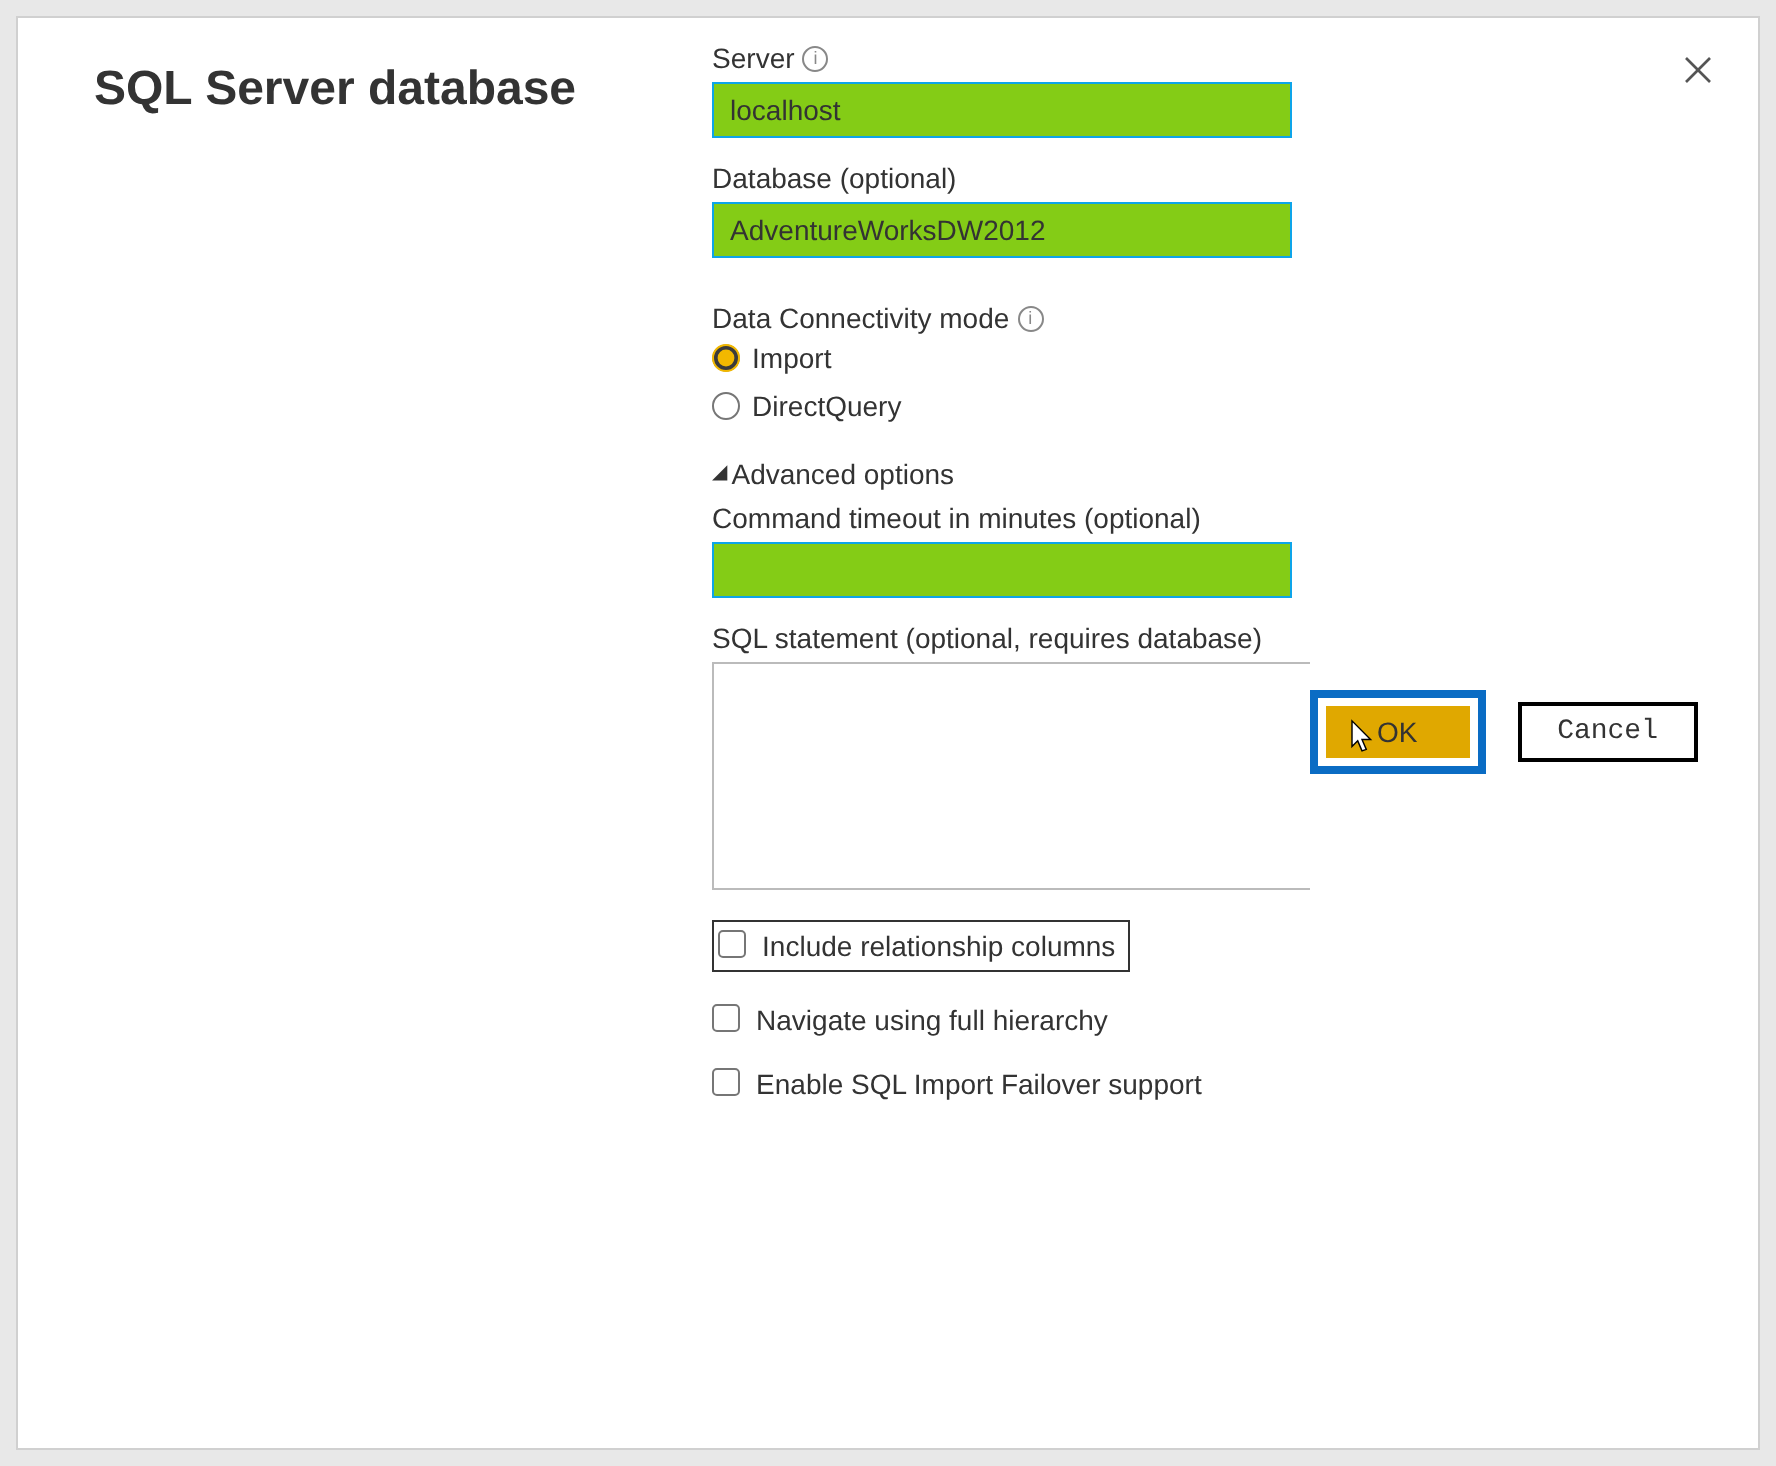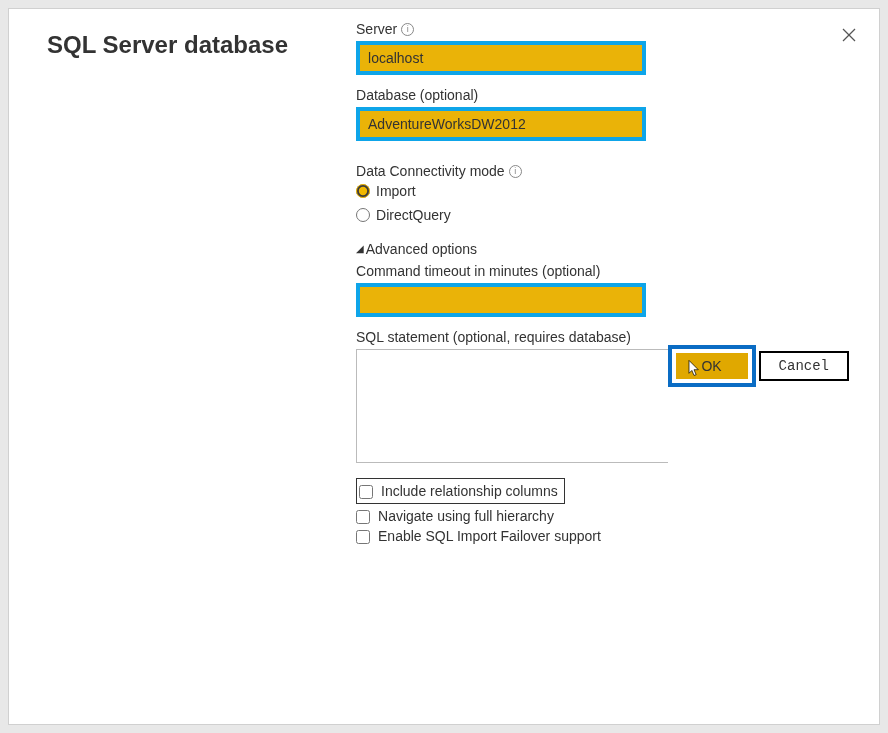--- a/index.html
+++ b/index.html
@@ -75,25 +75,25 @@
       height: 13px;
       border: 1px solid #888;
       border-radius: 50%;
       font-size: 9px;
       color: #888;
       line-height: 1;
     }
     .text-input {
       width: 290px;
       padding: 5px 8px;
-      border: 4px solid #0ea5e9;
+      border: 1px solid #0ea5e9;
       font-size: 14px;
       font-family: inherit;
       color: #333;
-      background: #eab308;
+      background: #84cc16;
     }
     .radio-group {
       margin-top: 0;
     }
     .radio-row {
       display: flex;
       align-items: center;
       gap: 6px;
       margin-bottom: 8px;
     }
@@ -125,23 +125,23 @@
       height: 114px;
       border: 1px solid #bbb;
       padding: 6px 8px;
       font-size: 14px;
       font-family: inherit;
       resize: none;
       background: #fff;
     }
     .checkbox-row {
       display: flex;
-      align-items: flex-end;
+      align-items: flex-start;
       gap: 8px;
-      margin-bottom: 4px;
+      margin-bottom: 16px;
     }
     .checkbox-row.focused {
       border: 1px solid #333;
       padding: 4px 6px 4px 2px;
       display: inline-flex;
     }
     .checkbox-row input[type="checkbox"] {
       width: 14px;
       height: 14px;
     }
@@ -189,21 +189,21 @@
     }
     .scrollbar-arrow.down {
       position: absolute;
       bottom: 0;
       left: 0;
     }
     .footer {
       display: flex;
       justify-content: flex-end;
       align-items: center;
-      gap: 3px;
+      gap: 16px;
       padding: 18px 30px 20px 0;
     }
     .ok-btn-wrap {
       border: 4px solid #0a6cc4;
       padding: 4px;
       display: inline-block;
       position: relative;
     }
     .ok-btn {
       background: #e0a800;

